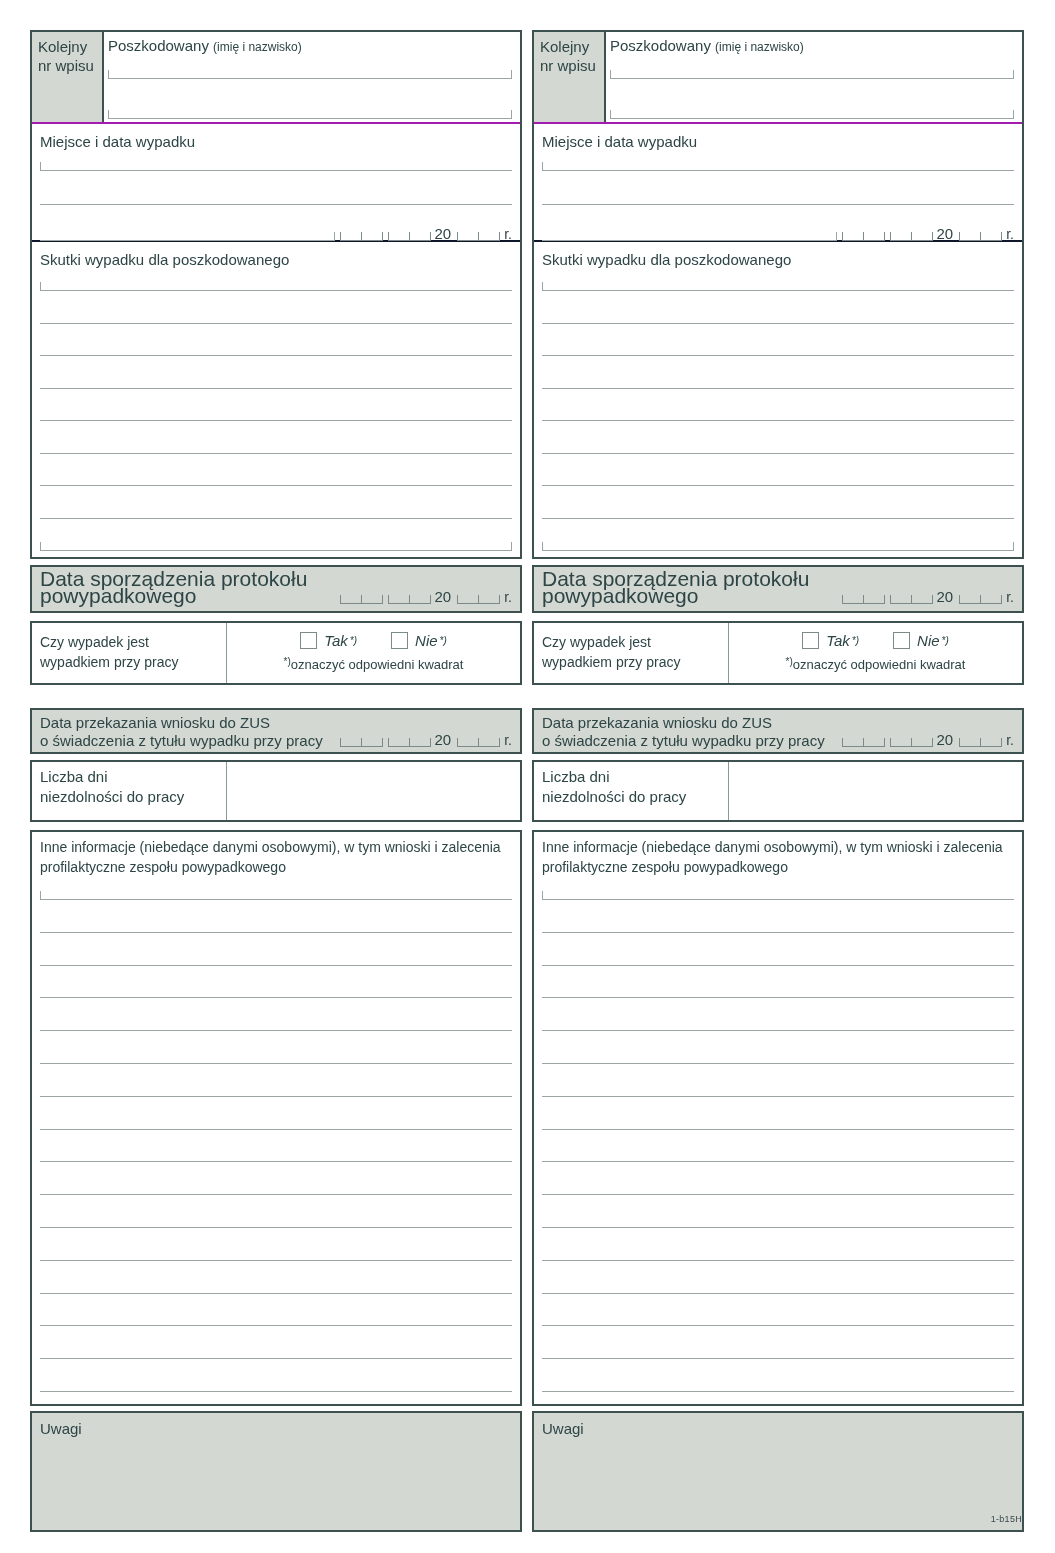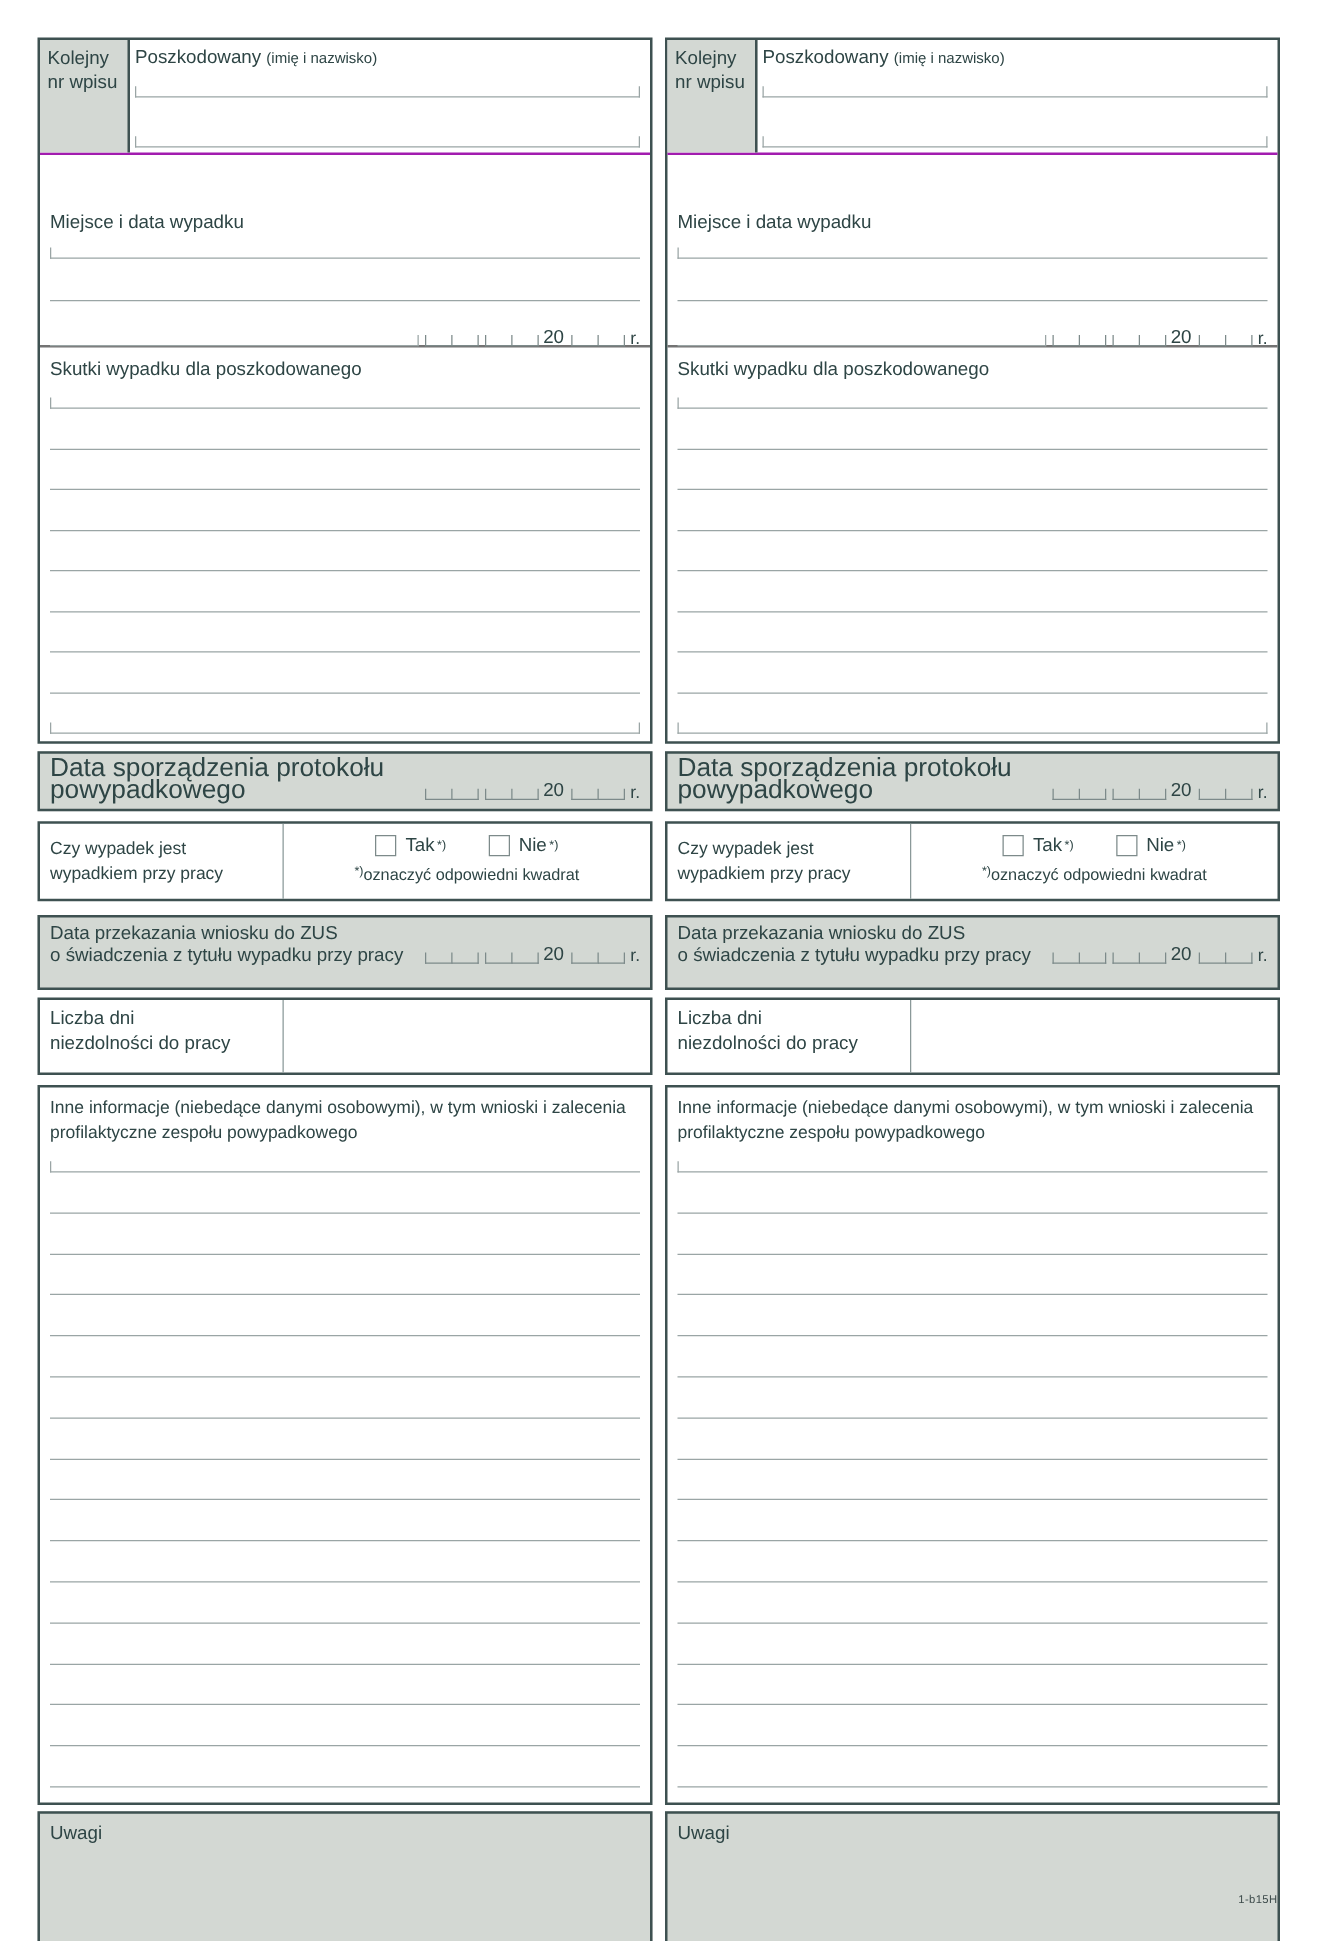--- a/index.html
+++ b/index.html
@@ -34,50 +34,50 @@
 
   
   .rowA1{height:90px;border-bottom:2px solid #a21caf;display:flex;}
   .entry-cell{width:72px;box-sizing:border-box;background:#d3d8d3;border-right:2px solid #3e5151;
     font-size:15px;line-height:19px;padding:5px 4px 0 6px;}
   .victim-cell{flex:1;padding:0 8px 0 4px;}
   .victim-cell .cell-label{font-size:15px;line-height:20px;padding-top:4px;}
   .victim-cell .wline{margin-top:13px;}
   .victim-cell .wline + .wline{margin-top:31px;}
 
-  .rowA2{height:116px;border-bottom:2px solid #737373;margin-top:36px;}
+  .rowA2{height:116px;border-bottom:2px solid #0f172a;}
   .rowA2 .wline1{margin:10px 8px 0 8px;}
   .rowA2 .wline2{margin:25px 8px 0 8px;}
   .rowA2 .date-row{display:flex;align-items:flex-end;margin:21px 8px 0 8px;}
   .rowA2 .date-row .wline{flex:1;}
 
   .rowA3{height:315px;}
   .rowA3 .wline{margin:23.5px 8px 0 8px;}
   .rowA3 .wline.first{margin-top:12px;}
 
   
   .barB{margin-top:6px;height:48px;display:flex;align-items:flex-end;padding:0 8px 7px 8px;}
   .barB .bar-label{font-size:21px;line-height:17px;}
   .barB .spacer{flex:1;}
 
   
   .boxC{margin-top:8px;height:64px;display:flex;}
   .boxC .label-cell{width:195px;box-sizing:border-box;border-right:1px solid #8a9999;
     font-size:14px;line-height:20px;padding:9px 0 0 8px;}
   .boxC .check-cell{flex:1;display:flex;flex-direction:column;align-items:center;}
-  .check-row{display:flex;align-items:center;margin-top:9px;}
+  .check-row{display:flex;align-items:center;margin-top:9px;font-style:italic;}
   .checkbox{width:17px;height:17px;box-sizing:border-box;border:1px solid #7d8a8a;background:#fff;}
   .check-label{font-size:15px;margin-left:7px;}
   .sup-ast{font-size:10px;vertical-align:6px;margin-left:2px;}
   .check-gap{width:34px;}
   .footnote{font-size:13px;margin-top:7px;}
   .footnote .sup-ast{vertical-align:4px;margin:0;}
 
   
-  .barD{margin-top:11px;height:60px;padding:4px 8px 0 8px;box-sizing:border-box;}
+  .barD{margin-top:23px;height:46px;padding:4px 8px 0 8px;box-sizing:border-box;}
   .barD .bar-line{font-size:15px;line-height:18px;}
   .barD .bar-row2{display:flex;align-items:flex-end;}
   .barD .bar-row2 .bar-line{flex:none;}
   .barD .bar-row2 .spacer{flex:1;}
   .barD .dsegs{padding-bottom:3px;}
 
   
   .boxE{margin-top:6px;height:62px;display:flex;}
   .boxE .label-cell{width:195px;box-sizing:border-box;border-right:1px solid #8a9999;
     font-size:15px;line-height:19.5px;padding:5px 0 0 8px;}

